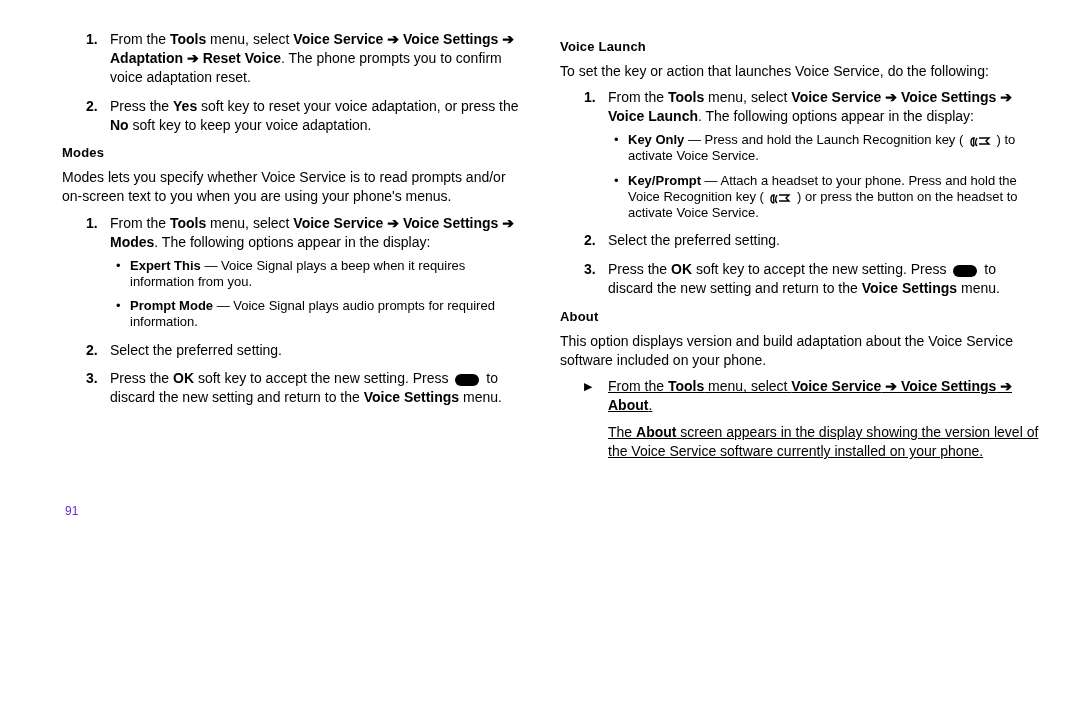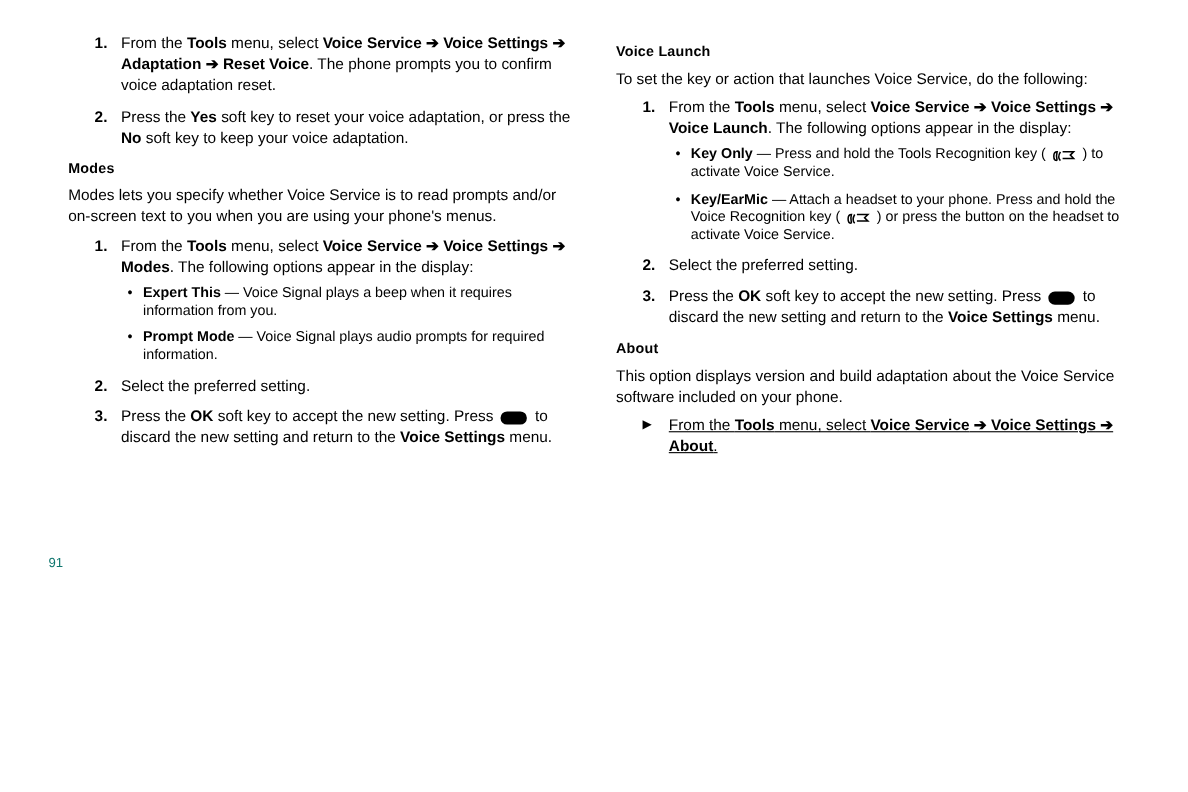--- a/index.html
+++ b/index.html
@@ -14,21 +14,21 @@
   .bullets .bi::before{content:"•";position:absolute;left:-14px;}
   .heading{font-family:"Arial Black",Arial,sans-serif;font-weight:900;font-size:13px;margin:8px 0 6px 22px;letter-spacing:.2px;}
   .intro{margin:4px 0 8px 22px;}
   b{font-weight:bold;}
   .arrow::after{content:" ➔ ";font-weight:bold;}
   .hw-btn{display:inline-block;width:24px;height:12px;background:#000;border-radius:7px;vertical-align:middle;margin:0 3px;}
   .vr-key{display:inline-block;vertical-align:middle;margin:0 2px;}
   .tri-bullet{padding-left:70px;text-decoration:underline;}
   .tri-bullet .ti{position:relative;margin-bottom:10px;}
   .tri-bullet .ti::before{content:"▶";position:absolute;left:-24px;font-size:11px;top:2px;}
-  .pagenum{position:absolute;left:44px;bottom:14px;font-size:12px;color:#0f766e;}
+  .pagenum{position:absolute;left:65px;bottom:14px;font-size:12px;color:#6d28d9;}
 </style>
 </head>
 <body>
 <div class="page">
 <div class="cols">
 
 <div class="col">
   <div class="ol">
     <div class="li">
       <span>
@@ -81,28 +81,28 @@
   <div class="ol" style="padding-left:48px">
     <div class="li">
       <span>
         <span>From the </span><b>Tools</b><span> menu, select </span>
         <b>Voice Service</b><span class="arrow"></span>
         <b>Voice Settings</b><span class="arrow"></span>
         <b>Voice Launch</b><span>. The following options appear in the display:</span>
       </span>
       <div class="bullets">
         <div class="bi">
-          <b>Key Only</b><span> — Press and hold the Tools Recognition key ( </span>
+          <b>Key Only</b><span> — Press and hold the Launch Recognition key ( </span>
           <svg class="vr-key" width="22" height="12" viewBox="0 0 22 12">
                   <path d="M5 11 Q2 11 2 7 Q2 3 5 3 Q4 6 5 11 M8 11 Q5 8 8 3 M10 3 L20 3 L17 6 L20 9 L10 9" fill="none" stroke="#000" stroke-width="1.4"></path>
                 </svg>
           <span> ) to activate Voice Service.</span>
         </div>
         <div class="bi">
-          <b>Key/EarMic</b><span> — Attach a headset to your phone. Press and hold the Voice Recognition key ( </span>
+          <b>Key/Prompt</b><span> — Attach a headset to your phone. Press and hold the Voice Recognition key ( </span>
           <svg class="vr-key" width="22" height="12" viewBox="0 0 22 12">
                   <path d="M5 11 Q2 11 2 7 Q2 3 5 3 Q4 6 5 11 M8 11 Q5 8 8 3 M10 3 L20 3 L17 6 L20 9 L10 9" fill="none" stroke="#000" stroke-width="1.4"></path>
                 </svg>
           <span> ) or press the button on the headset to activate Voice Service.</span>
         </div>
       </div>
     </div>
     <div class="li"><span>Select the preferred setting.</span></div>
     <div class="li">
       <span>
@@ -117,19 +117,22 @@
   <div class="intro" style="margin-left:0">This option displays version and build adaptation about the Voice Service software included on your phone.</div>
 
   <div class="tri-bullet" style="padding-left:48px">
     <div class="ti">
       <span>
         <span>From the </span><b>Tools</b><span> menu, select </span>
         <b>Voice Service</b><span class="arrow"></span>
         <b>Voice Settings</b><span class="arrow"></span>
         <b>About</b><span>.</span>
       </span>
+      <div style="margin-top:8px">
+        <span>The </span><b>About</b><span> screen appears in the display showing the version level of the Voice Service software currently installed on your phone.</span>
+      </div>
     </div>
   </div>
 </div>
 
 </div>
 <div class="pagenum">91</div>
 </div>
 
 </body></html>

